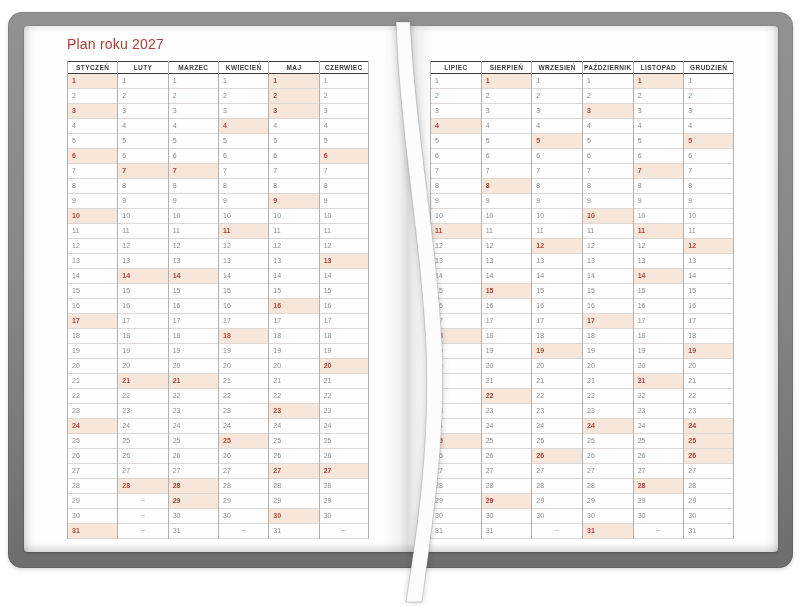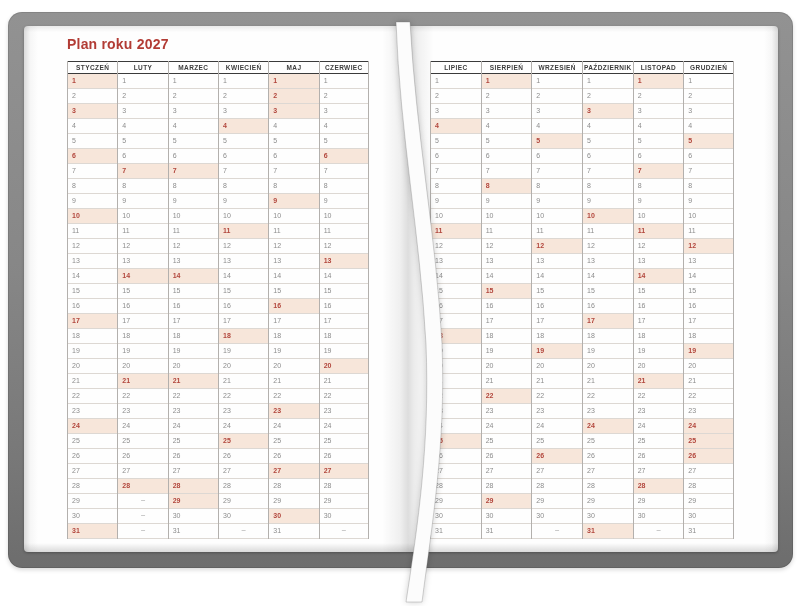--- a/index.html
+++ b/index.html
@@ -40,21 +40,21 @@
   .edge-top{position:absolute;left:0;top:0;width:100%;height:6px;
     background:linear-gradient(180deg,rgba(0,0,0,0.08),rgba(0,0,0,0) 100%);
     border-radius:4px 4px 0 0;}
   .gutter{position:absolute;left:358px;top:0;width:52px;height:100%;
     background:linear-gradient(90deg,
       rgba(0,0,0,0) 0%, rgba(0,0,0,0.06) 35%, rgba(0,0,0,0.13) 50%,
       rgba(0,0,0,0.07) 62%, rgba(0,0,0,0) 100%);}
 
   
   .year-title{position:absolute;left:67px;top:36px;
-    font-size:14px;font-weight:bold;letter-spacing:0.2px;color:var(--title-red);}
+    font-size:14px;font-weight:normal;letter-spacing:0.2px;color:var(--title-red);}
 
   
   .cal{position:absolute;top:61px;display:grid;grid-template-columns:repeat(6,1fr);}
   .cal-left{left:67px;width:302px;}
   .cal-right{left:430px;width:304px;}
   .month-col{border-left:1px solid var(--colline);}
   .month-col:last-child{border-right:1px solid var(--colline);}
   .month-header{height:13px;line-height:11px;border-top:1px solid var(--darkline);
     border-bottom:1px solid var(--darkline);
     text-align:center;font-size:6.5px;font-weight:bold;letter-spacing:0.4px;

